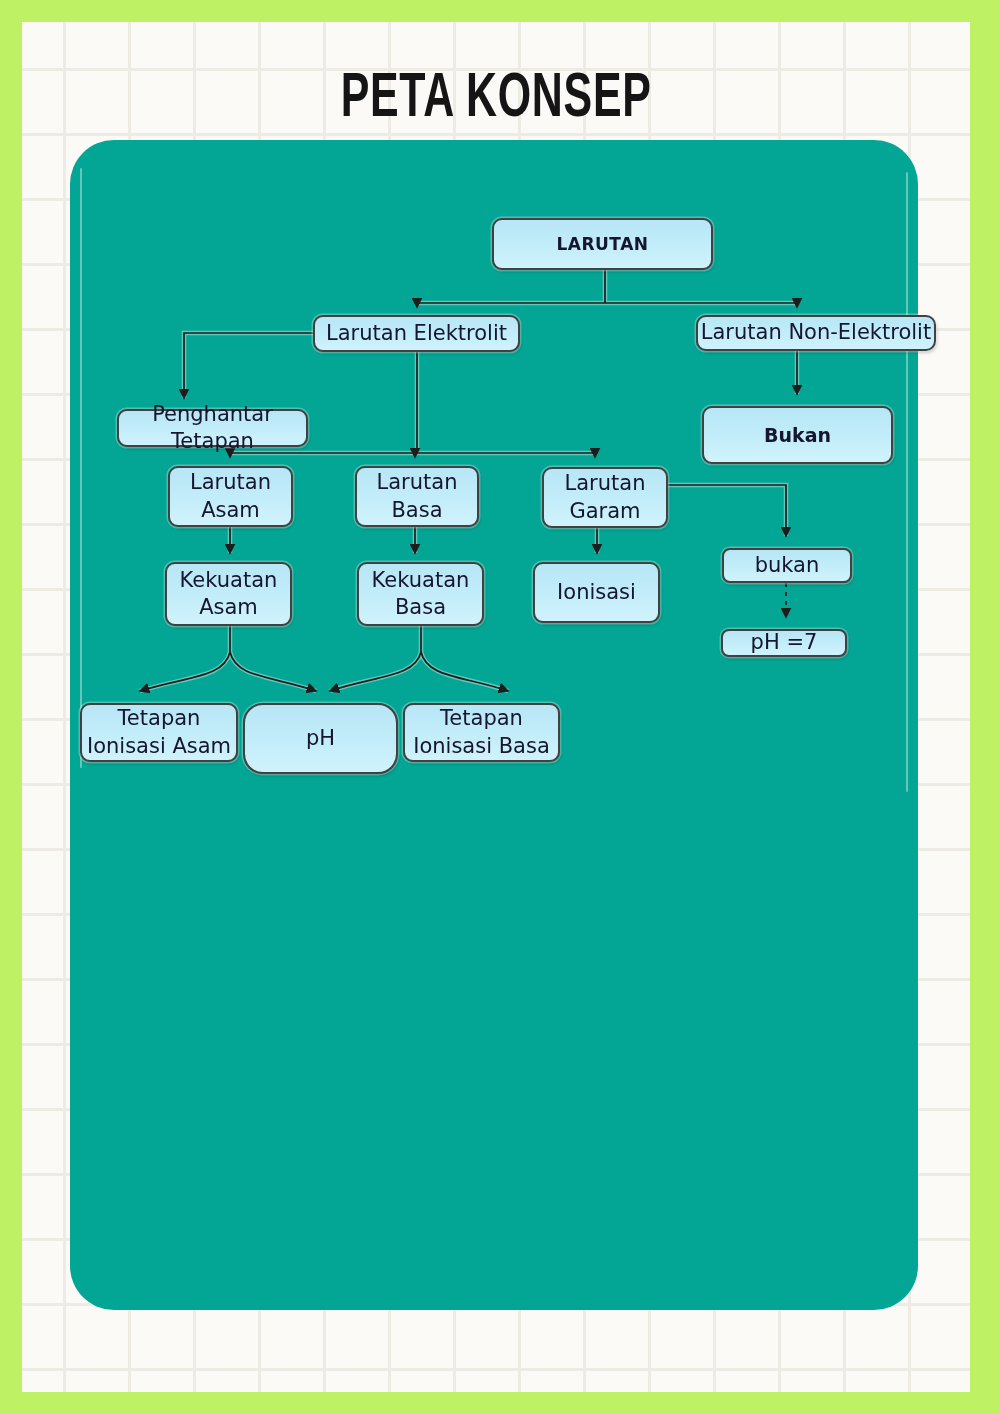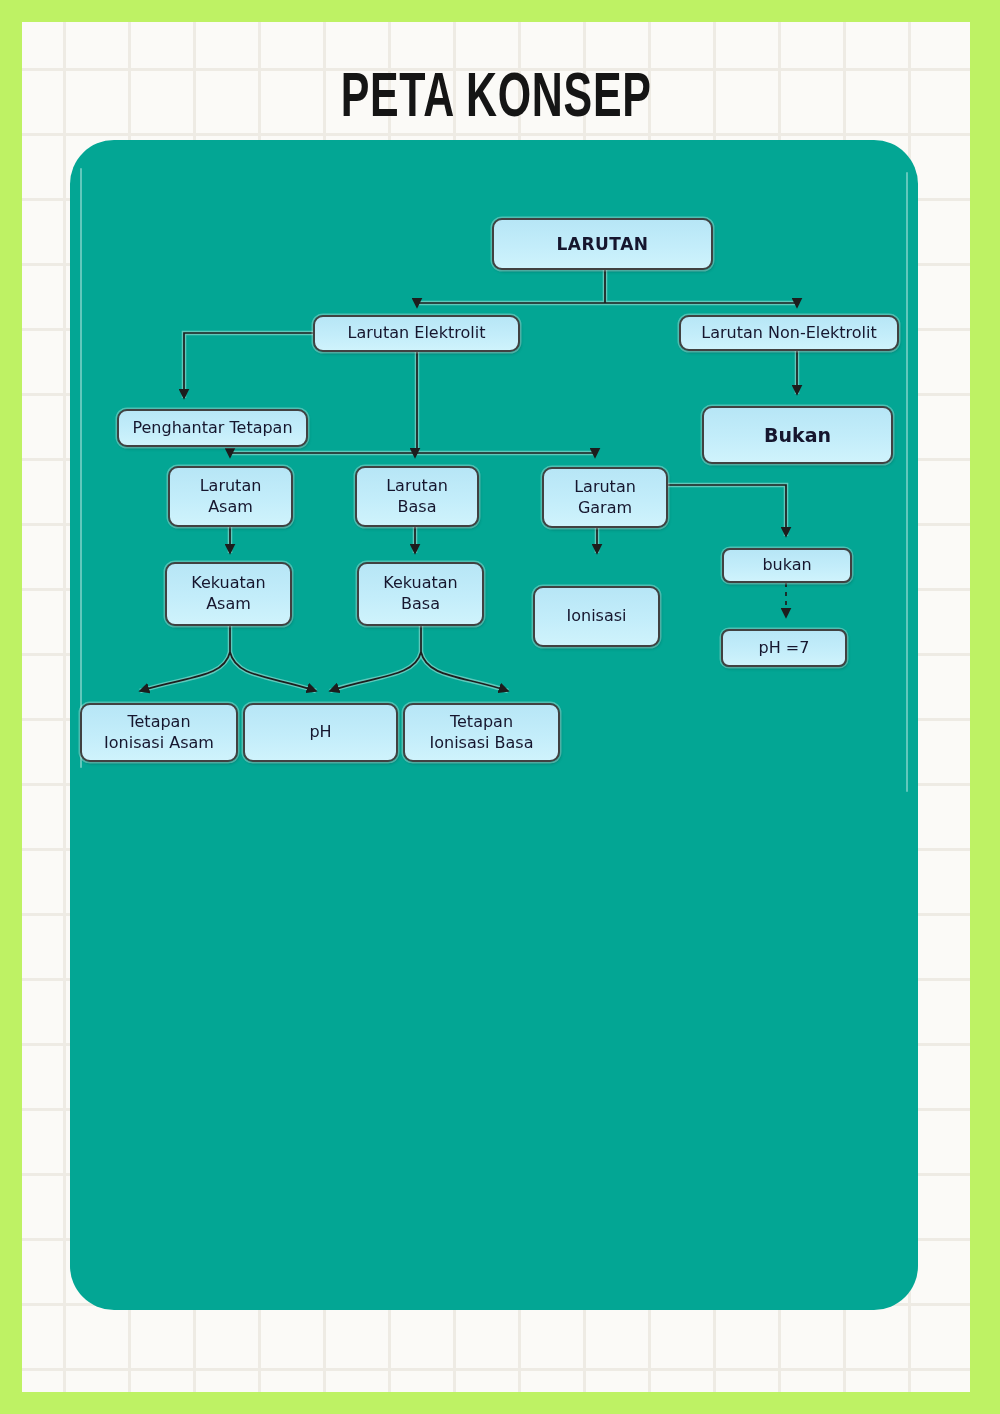--- a/index.html
+++ b/index.html
@@ -57,21 +57,21 @@
   }
   .node{
     position:absolute;
     display:flex;align-items:center;justify-content:center;
     text-align:center;
     background:linear-gradient(180deg,#B7E6F6 0%,#C3EDFA 55%,#CFF3FC 100%);
     border:2px solid #414141;
     border-radius:10px;
     box-shadow:0 0 0 1.5px rgba(255,255,255,0.30), 1px 2px 3px rgba(0,0,0,0.22);
     color:#16162E;
-    font-size:16px;
+    font-size:21px;
     line-height:1.3;
     white-space:pre-line;
     box-sizing:border-box;
   }
   .node-bold{font-weight:bold;}
   .fs17{font-size:17px;letter-spacing:.5px;}
   .fs19{font-size:19px;}
 </style>
 </head>
 <body>
@@ -139,50 +139,50 @@
           <path d="M351 486 V512"></path>
           <path d="M351 512 C345 538 302 536 260 551" marker-end="url(#arr)"></path>
           <path d="M351 512 C357 538 394 536 438 551" marker-end="url(#arr)"></path>
         </g>
       </svg>
 
       <div class="node node-bold fs17" style="left:422px;top:78px;width:221px;height:52px;">LARUTAN</div>
 
       <div class="node" style="left:243px;top:175px;width:207px;height:37px;">Larutan Elektrolit</div>
 
-      <div class="node" style="left:609px;top:175px;width:220px;height:36px;">Larutan Non-Elektrolit</div>
+      <div class="node" style="left:626px;top:175px;width:240px;height:36px;">Larutan Non-Elektrolit</div>
 
       <div class="node" style="left:47px;top:269px;width:191px;height:38px;">Penghantar Tetapan</div>
 
       <div class="node node-bold fs19" style="left:632px;top:266px;width:191px;height:58px;">Bukan</div>
 
       <div class="node" style="left:98px;top:326px;width:125px;height:61px;">Larutan
 Asam</div>
 
       <div class="node" style="left:285px;top:326px;width:124px;height:61px;">Larutan
 Basa</div>
 
       <div class="node" style="left:472px;top:327px;width:126px;height:61px;">Larutan
 Garam</div>
 
       <div class="node" style="left:95px;top:422px;width:127px;height:64px;">Kekuatan
 Asam</div>
 
       <div class="node" style="left:287px;top:422px;width:127px;height:64px;">Kekuatan
 Basa</div>
 
-      <div class="node" style="left:463px;top:422px;width:127px;height:61px;margin-top:24px;">Ionisasi</div>
+      <div class="node" style="left:463px;top:422px;width:127px;height:61px;">Ionisasi</div>
 
       <div class="node" style="left:652px;top:408px;width:130px;height:35px;border-radius:8px;">bukan</div>
 
-      <div class="node" style="left:651px;top:489px;width:126px;height:38px;border-radius:8px;">pH =7</div>
+      <div class="node" style="left:651px;top:489px;width:126px;height:28px;border-radius:8px;">pH =7</div>
 
       <div class="node" style="left:10px;top:563px;width:158px;height:59px;">Tetapan
 Ionisasi Asam</div>
 
-      <div class="node" style="left:173px;top:563px;width:155px;height:59px;">pH</div>
+      <div class="node" style="left:173px;top:563px;width:155px;height:71px;border-radius:20px;">pH</div>
 
       <div class="node" style="left:333px;top:563px;width:157px;height:59px;">Tetapan
 Ionisasi Basa</div>
 
     </div>
   </div>
 </div>
 
 </body></html>

